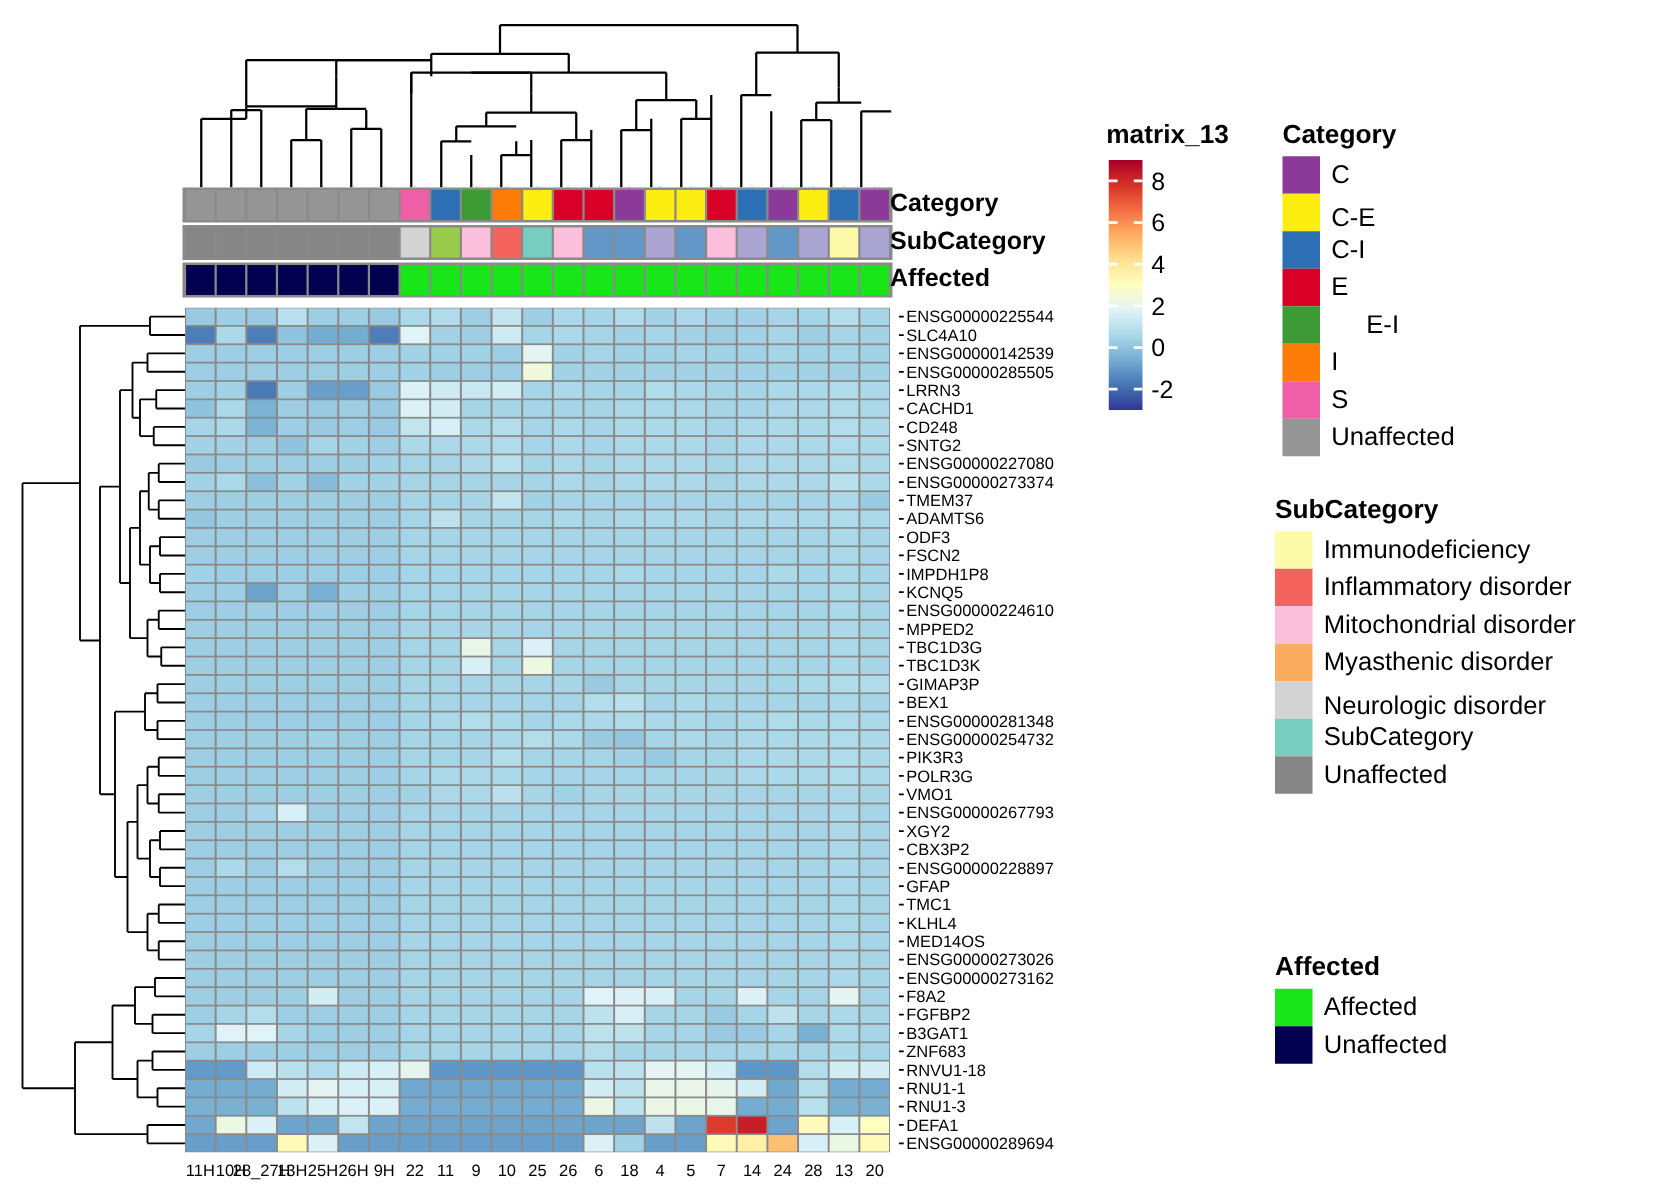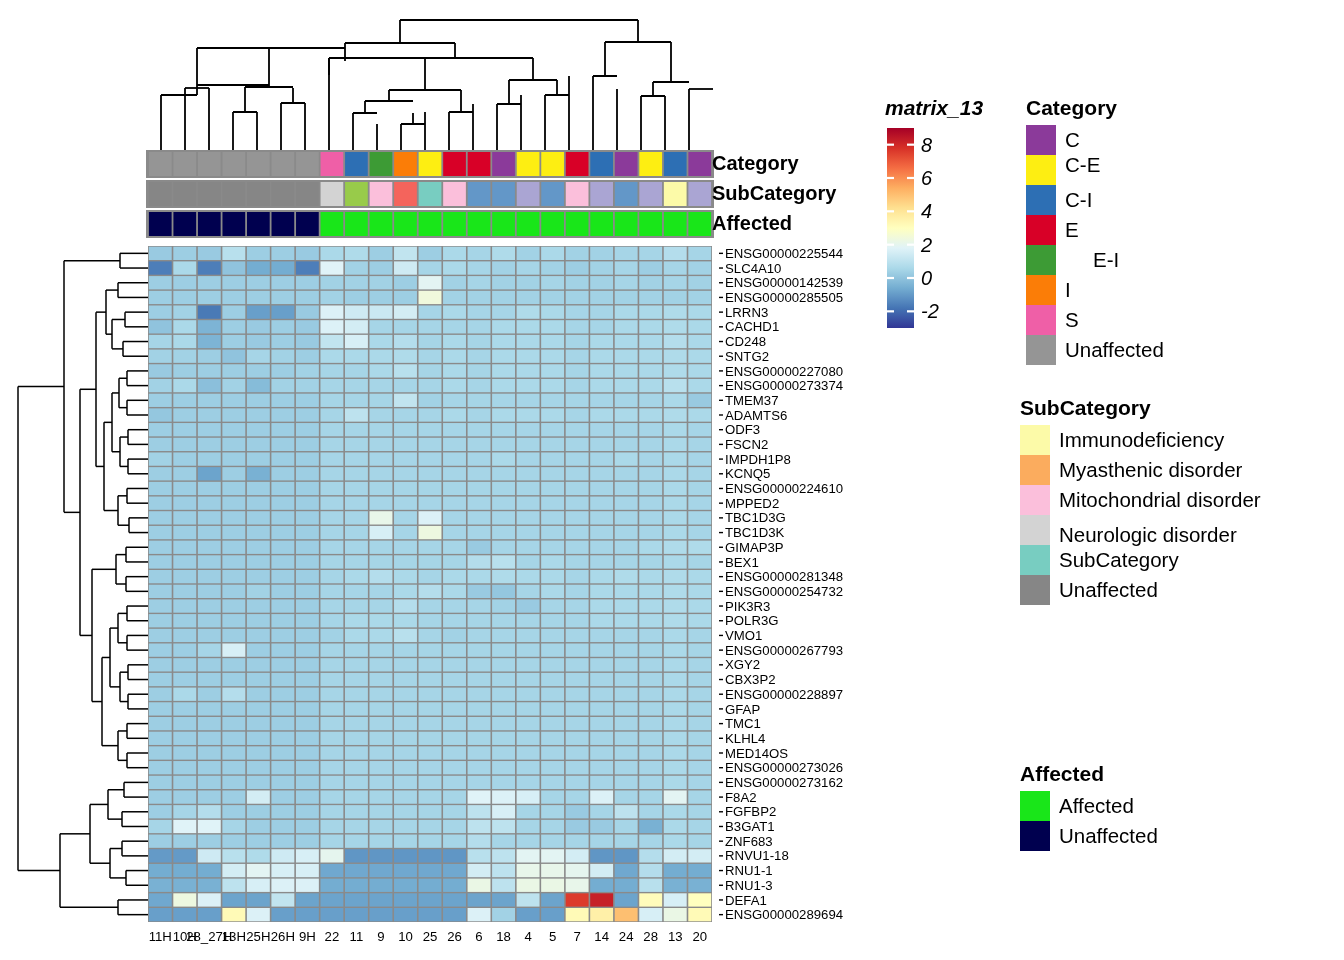--- a/index.html
+++ b/index.html
@@ -1516,21 +1516,21 @@
         <text x="404.61" y="17" class="collbl">5</text>
         <text x="429.13" y="17" class="collbl">7</text>
         <text x="453.65" y="17" class="collbl">14</text>
         <text x="478.17" y="17" class="collbl">24</text>
         <text x="502.70" y="17" class="collbl">28</text>
         <text x="527.22" y="17" class="collbl">13</text>
         <text x="551.74" y="17" class="collbl">20</text>
       </svg>
   </div>
 
-  <div class="abs" style="left:885px;top:96px;width:130px;height:250px;font-style:italic;">
+  <div class="abs" style="left:885px;top:96px;width:130px;height:250px;">
     <div class="legtitle" style="position:absolute;left:0;top:0;font-size:21px;font-weight:bold;">matrix_13</div>
     <svg id="cbSvg" width="130" height="230" style="position:absolute;left:0;top:26px;">
         <defs>
           <linearGradient id="cbgrad" x1="0" y1="1" x2="0" y2="0">
             <stop offset="0%" stop-color="rgb(49,54,149)"></stop>
             <stop offset="5%" stop-color="rgb(59,86,165)"></stop>
             <stop offset="10%" stop-color="rgb(69,117,180)"></stop>
             <stop offset="15%" stop-color="rgb(93,145,195)"></stop>
             <stop offset="20%" stop-color="rgb(116,173,209)"></stop>
             <stop offset="25%" stop-color="rgb(144,195,221)"></stop>
@@ -1573,21 +1573,21 @@
       </svg>
   </div>
 
   <div class="abs" style="left:1026px;top:96px;">
     <div class="legtitle" style="margin-bottom:5px;">Category</div>
     <div id="legCat">
         <div style="display: flex; align-items: center; height: 30px;">
           <div style="width: 30px; height: 30px; background: rgb(139, 58, 154); flex: 0 0 auto;"></div>
           <div class="legtxt" style="margin-left: 9px; white-space: nowrap; line-height: 1;">C</div>
         </div>
-        <div style="display: flex; align-items: flex-start; height: 30px;">
+        <div style="display: flex; align-items: flex-end; height: 30px;">
           <div style="width: 30px; height: 30px; background: rgb(253, 238, 18); flex: 0 0 auto;"></div>
           <div class="legtxt" style="margin-left: 9px; white-space: nowrap; line-height: 1;">C-E</div>
         </div>
         <div style="display: flex; align-items: center; height: 30px;">
           <div style="width: 30px; height: 30px; background: rgb(45, 111, 180); flex: 0 0 auto;"></div>
           <div class="legtxt" style="margin-left: 9px; white-space: nowrap; line-height: 1;">C-I</div>
         </div>
         <div style="display: flex; align-items: center; height: 30px;">
           <div style="width: 30px; height: 30px; background: rgb(216, 0, 39); flex: 0 0 auto;"></div>
           <div class="legtxt" style="margin-left: 9px; white-space: nowrap; line-height: 1;">E</div>
@@ -1612,26 +1612,30 @@
   </div>
 
   <div class="abs" style="left:1020px;top:396px;">
     <div class="legtitle" style="margin-bottom:5px;">SubCategory</div>
     <div id="legSub">
         <div style="display: flex; align-items: center; height: 30px;">
           <div style="width: 30px; height: 30px; background: rgb(252, 250, 168); flex: 0 0 auto;"></div>
           <div class="legtxt" style="margin-left: 9px; white-space: nowrap; line-height: 1;">Immunodeficiency</div>
         </div>
         <div style="display: flex; align-items: center; height: 30px;">
-          <div style="width: 30px; height: 30px; background: rgb(251, 172, 94); flex: 0 0 auto;"></div>
-          <div class="legtxt" style="margin-left: 9px; white-space: nowrap; line-height: 1;">Myasthenic disorder</div>
+          <div style="width: 30px; height: 30px; background: rgb(244, 100, 92); flex: 0 0 auto;"></div>
+          <div class="legtxt" style="margin-left: 9px; white-space: nowrap; line-height: 1;">Inflammatory disorder</div>
         </div>
         <div style="display: flex; align-items: center; height: 30px;">
           <div style="width: 30px; height: 30px; background: rgb(251, 191, 219); flex: 0 0 auto;"></div>
           <div class="legtxt" style="margin-left: 9px; white-space: nowrap; line-height: 1;">Mitochondrial disorder</div>
+        </div>
+        <div style="display: flex; align-items: center; height: 30px;">
+          <div style="width: 30px; height: 30px; background: rgb(251, 172, 94); flex: 0 0 auto;"></div>
+          <div class="legtxt" style="margin-left: 9px; white-space: nowrap; line-height: 1;">Myasthenic disorder</div>
         </div>
         <div style="display: flex; align-items: flex-end; height: 30px;">
           <div style="width: 30px; height: 30px; background: rgb(211, 211, 211); flex: 0 0 auto;"></div>
           <div class="legtxt" style="margin-left: 9px; white-space: nowrap; line-height: 1;">Neurologic disorder</div>
         </div>
         <div style="display: flex; align-items: center; height: 30px;">
           <div style="width: 30px; height: 30px; background: rgb(120, 205, 193); flex: 0 0 auto;"></div>
           <div class="legtxt" style="margin-left: 9px; white-space: nowrap; line-height: 1;">SubCategory</div>
         </div>
         <div style="display: flex; align-items: center; height: 30px;">

